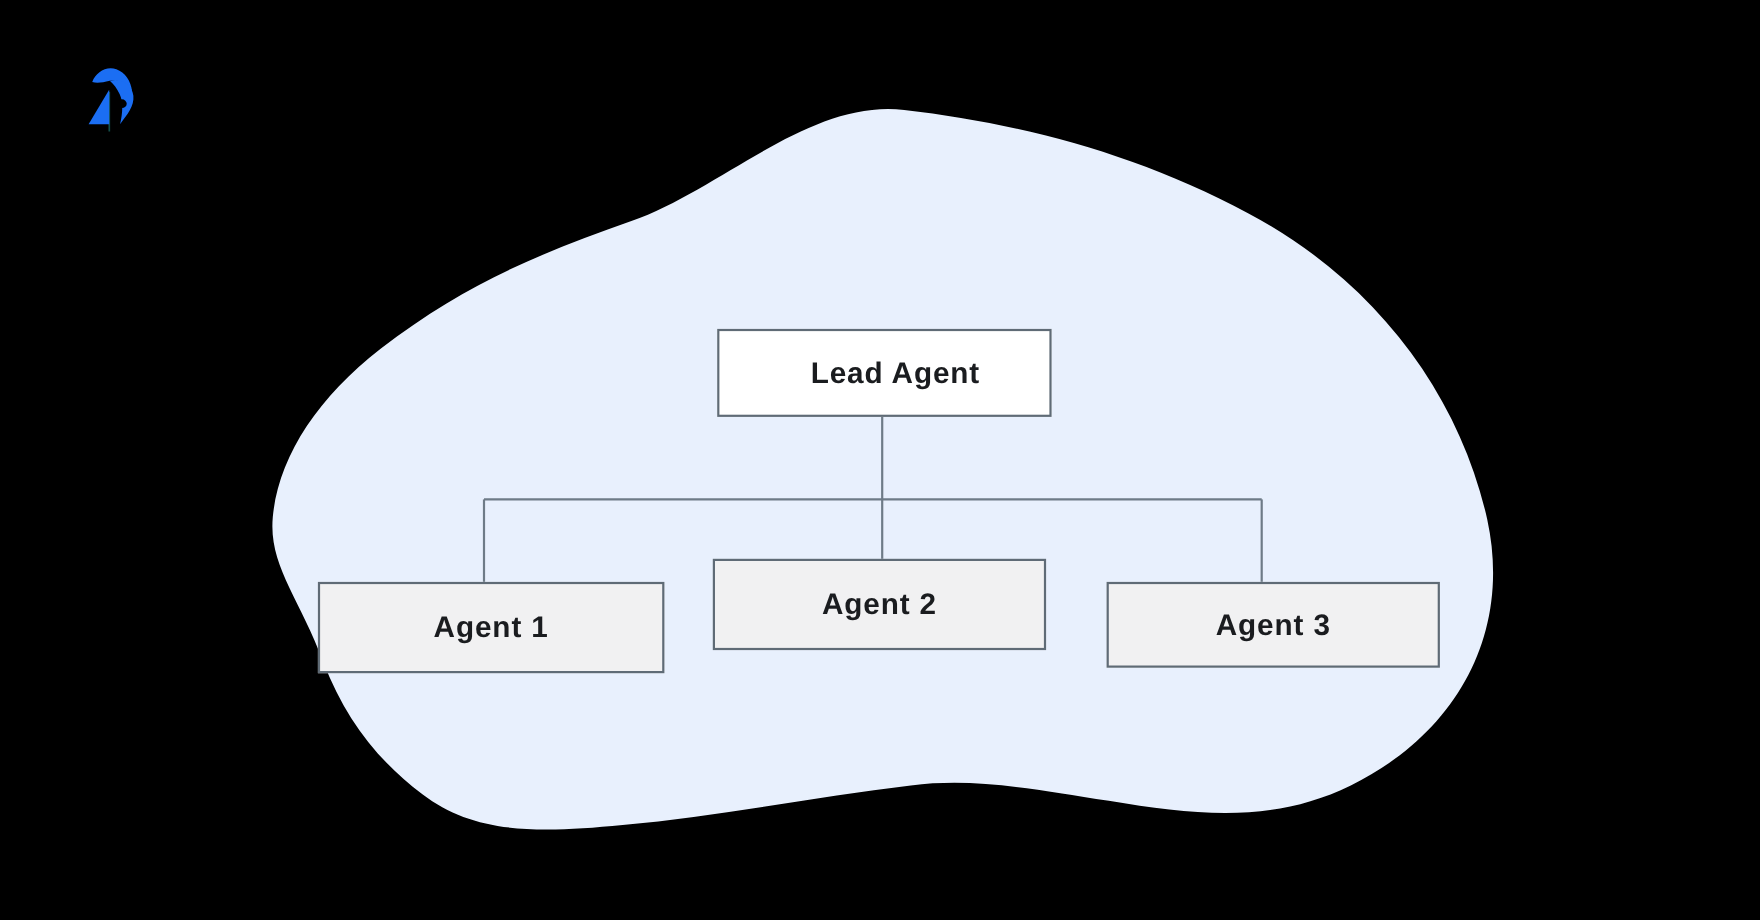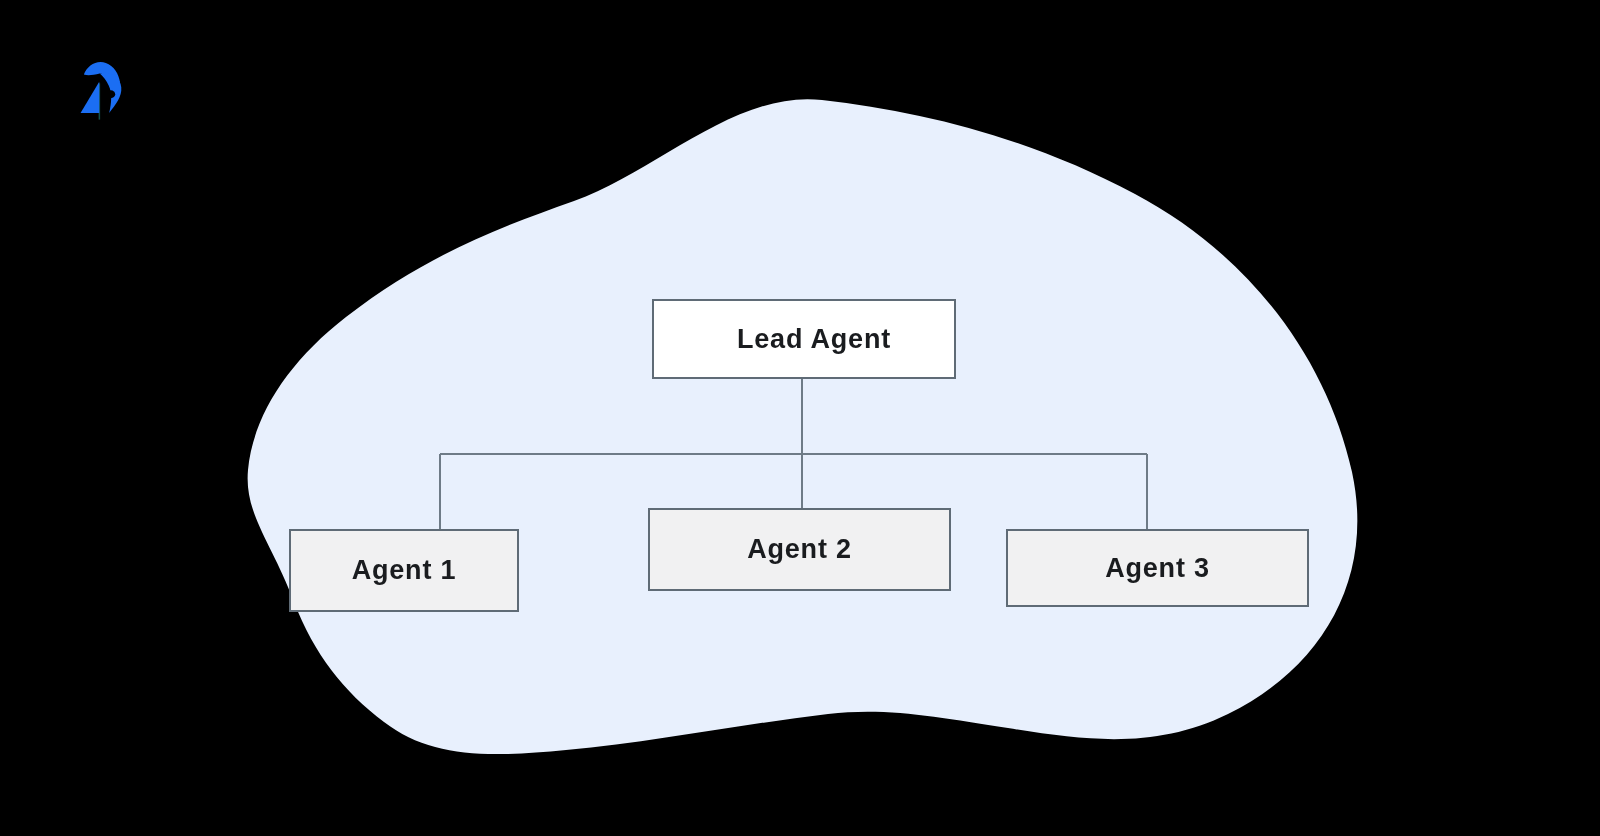--- a/index.html
+++ b/index.html
@@ -35,21 +35,21 @@
     letter-spacing: 0.8px;
     color: var(--text, #1A1C1F);
     white-space: nowrap;
   }
   .node-lead {
     left: 652px; top: 299px; width: 304px; height: 80px;
     background: var(--lead-fill, #FFFFFF);
     padding-left: 20px;
   }
   .node-agent { background: var(--agent-fill, #F1F1F2); }
-  .node-agent-1 { left: 289px;  top: 529px; width: 230px; height: 83px; }
+  .node-agent-1 { left: 289px;  top: 529px; width: 315px; height: 83px; }
   .node-agent-2 { left: 648px;  top: 508px; width: 303px; height: 83px; }
   .node-agent-3 { left: 1006px; top: 529px; width: 303px; height: 78px; }
   .brand {
     position: absolute;
     left: 80px; top: 60px;
     width: 44px; height: 62px;
   }
 </style>
 </head>
 <body>

